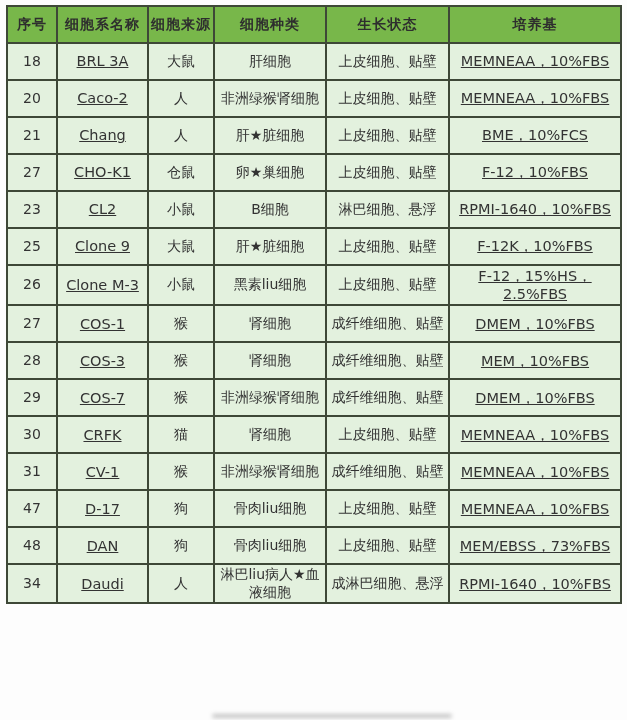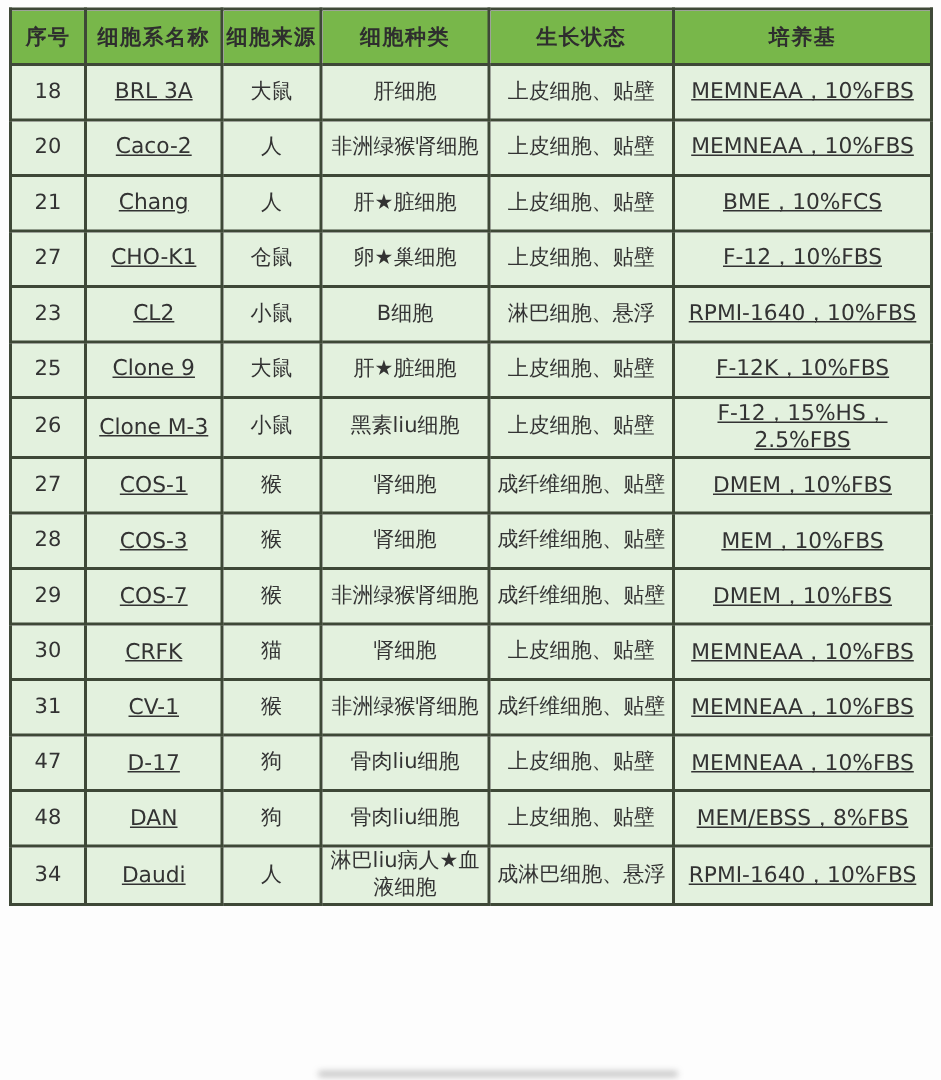--- a/index.html
+++ b/index.html
@@ -196,21 +196,21 @@
           <td class="col-type">骨肉liu细胞</td>
           <td class="col-status">上皮细胞、贴壁</td>
           <td class="col-medium">MEMNEAA，10%FBS</td>
         </tr>
         <tr>
           <td class="col-no">48</td>
           <td class="col-name">DAN</td>
           <td class="col-source">狗</td>
           <td class="col-type">骨肉liu细胞</td>
           <td class="col-status">上皮细胞、贴壁</td>
-          <td class="col-medium">MEM/EBSS，8%FBS</td>
+          <td class="col-medium">MEM/EBSS，73%FBS</td>
         </tr>
         <tr>
           <td class="col-no">34</td>
           <td class="col-name">Daudi</td>
           <td class="col-source">人</td>
           <td class="col-type">淋巴liu病人★血液细胞</td>
           <td class="col-status">成淋巴细胞、悬浮</td>
           <td class="col-medium">RPMI-1640，10%FBS</td>
         </tr>
       </tbody>

